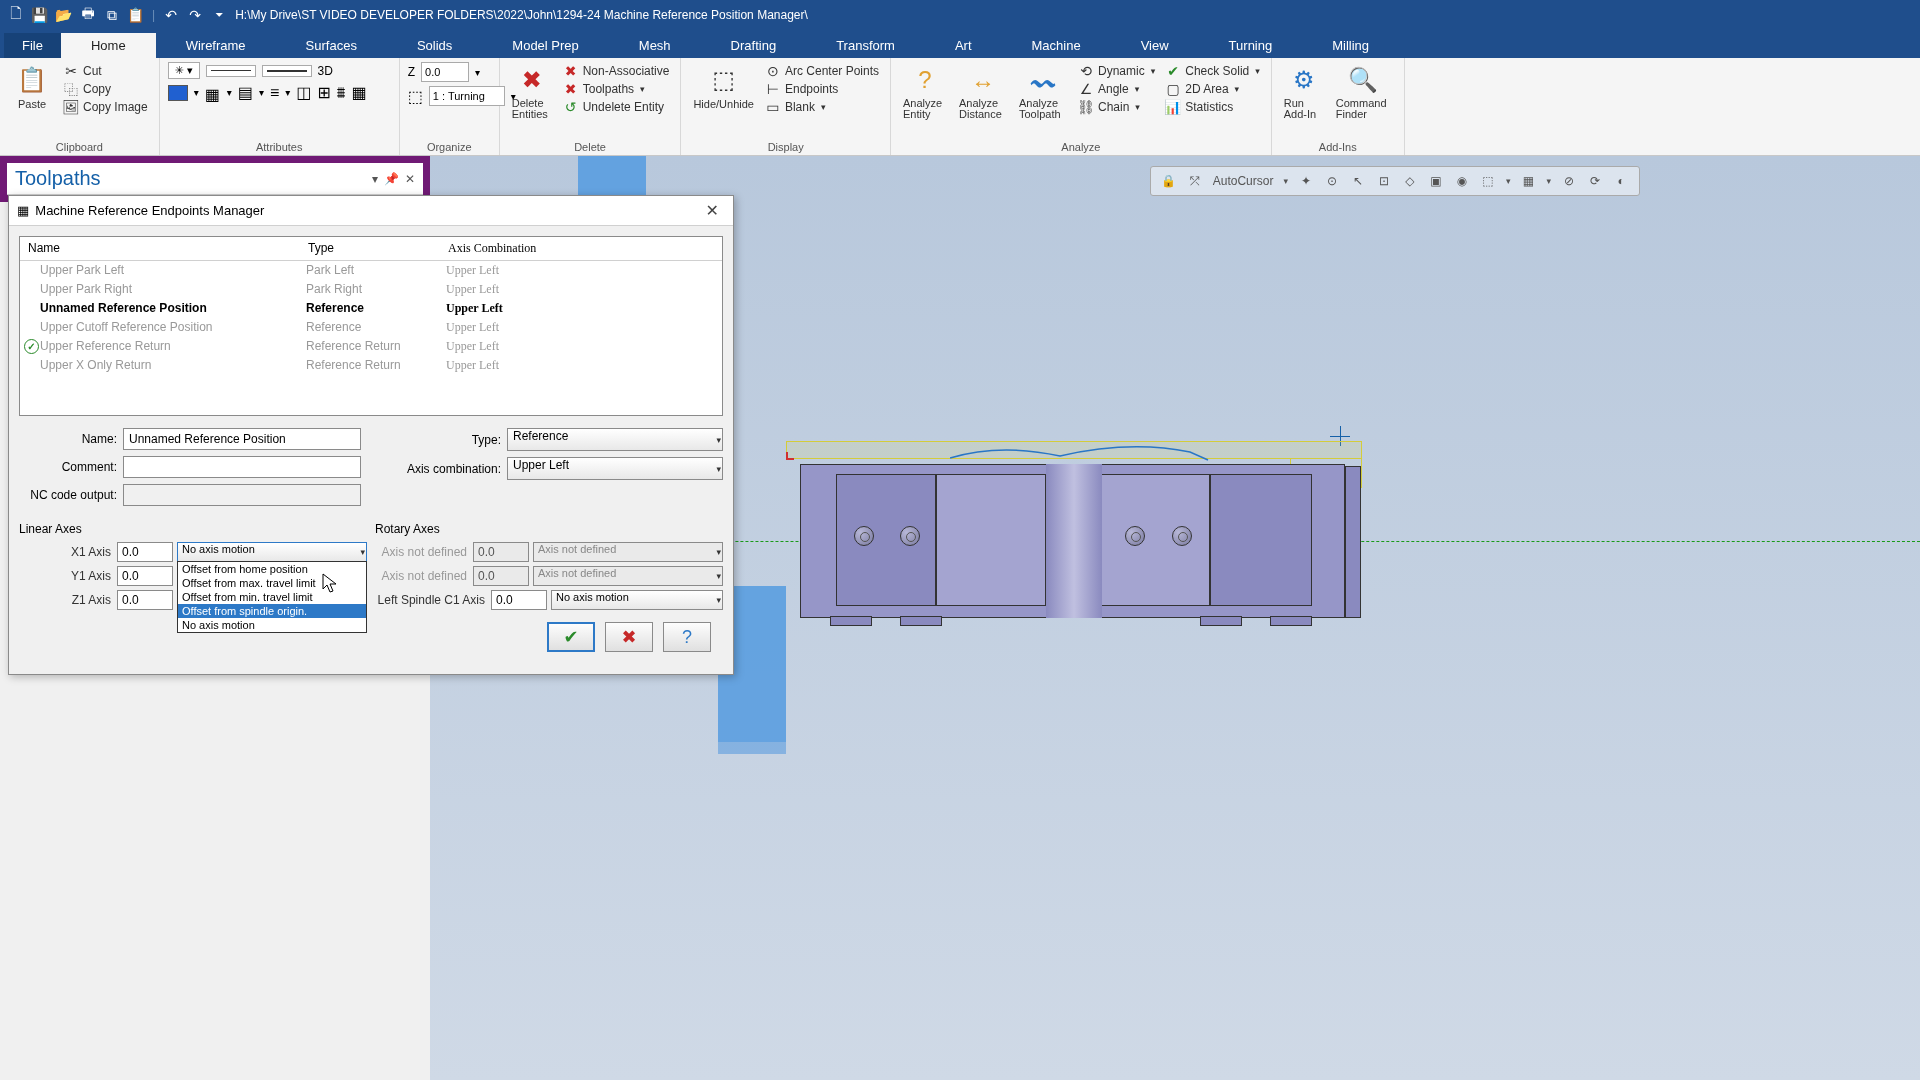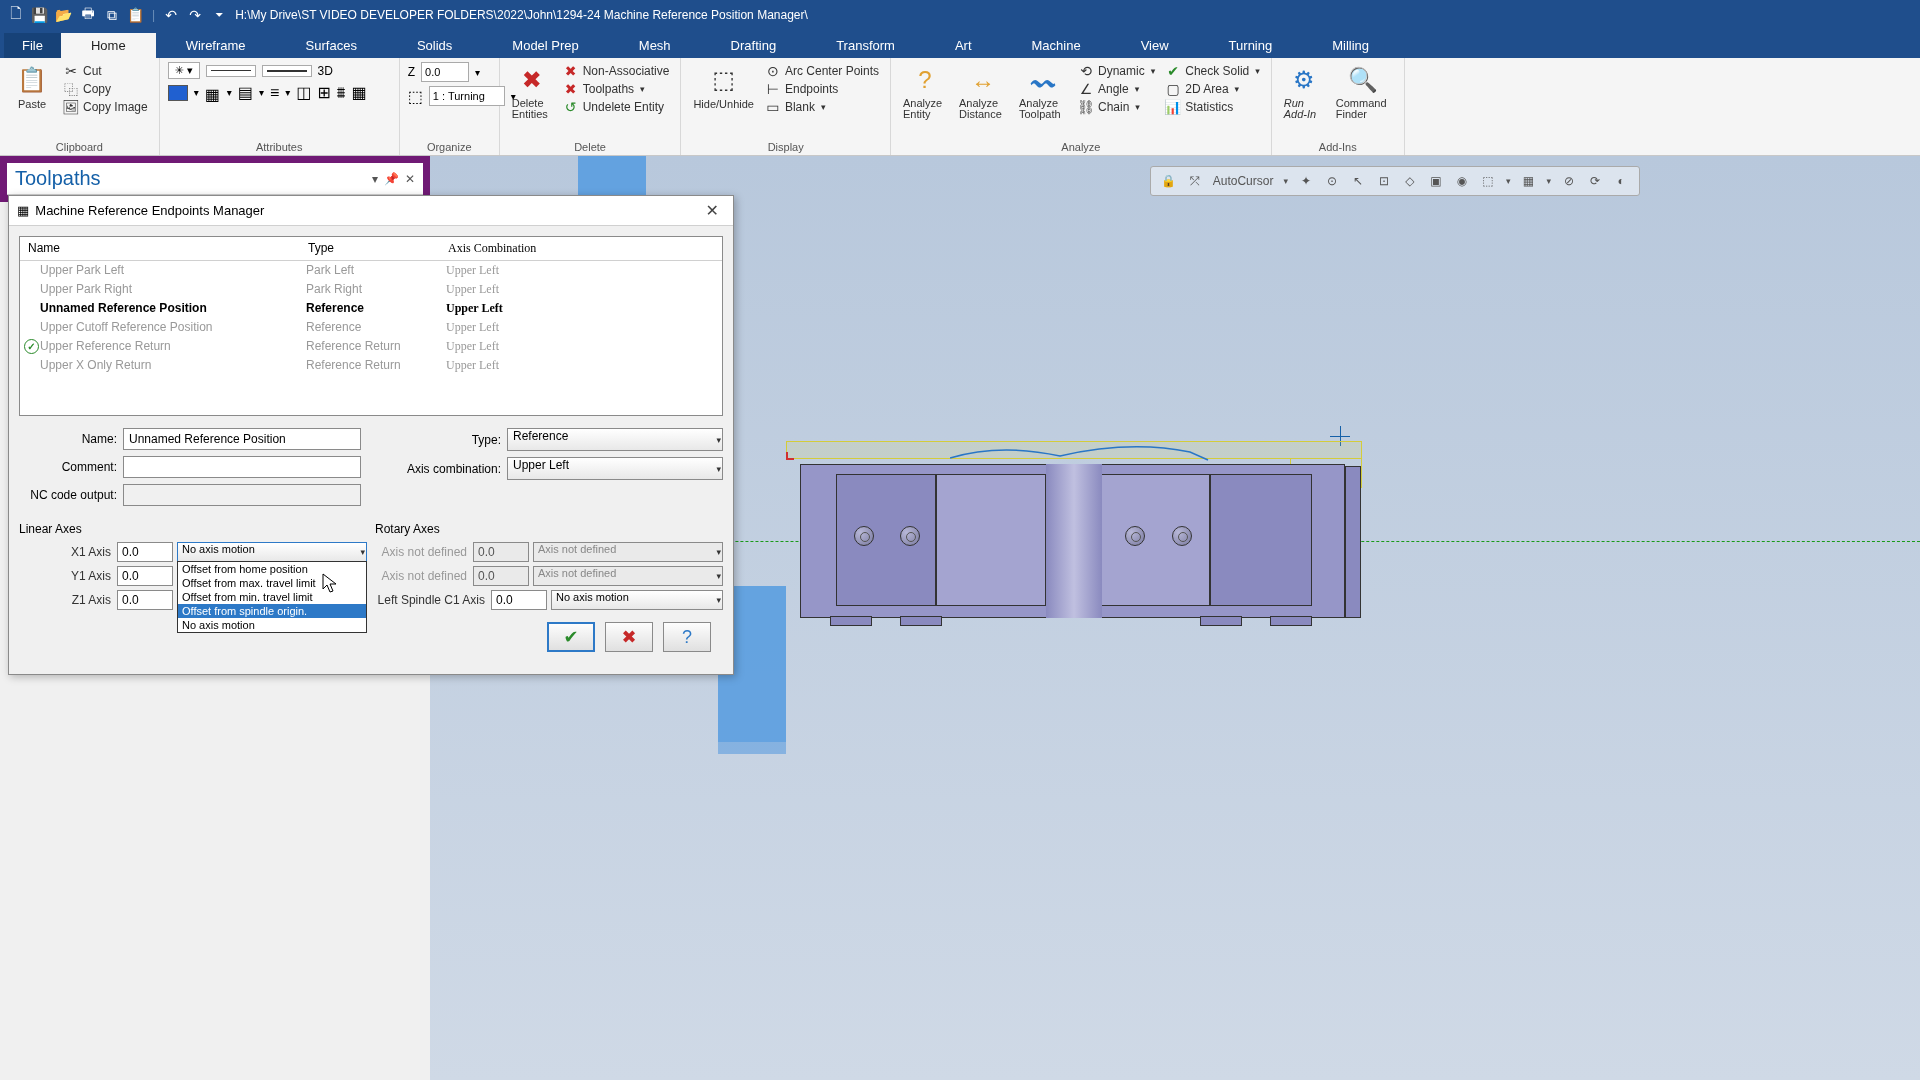--- a/index.html
+++ b/index.html
@@ -310,21 +310,21 @@
           </div>
       </div>
     </div>
     <div class="ribbon-group-label">Analyze</div>
   </div>
 
   <div class="ribbon-group">
     <div style="display:flex;gap:4px;">
       <div class="ribbon-big-btn">
         <div class="ribbon-big-icon" style="color:#2976c6;">⚙</div>
-        <span style="white-space:normal;width:40px;line-height:11px;font-style:italic;">Run Add-In</span>
+        <span style="white-space:normal;width:40px;line-height:11px;">Run Add-In</span>
       </div>
       <div class="ribbon-big-btn">
         <div class="ribbon-big-icon">🔍</div>
         <span style="white-space:normal;width:56px;line-height:11px;">Command Finder</span>
       </div>
     </div>
     <div class="ribbon-group-label">Add-Ins</div>
   </div>
 </div>
 

